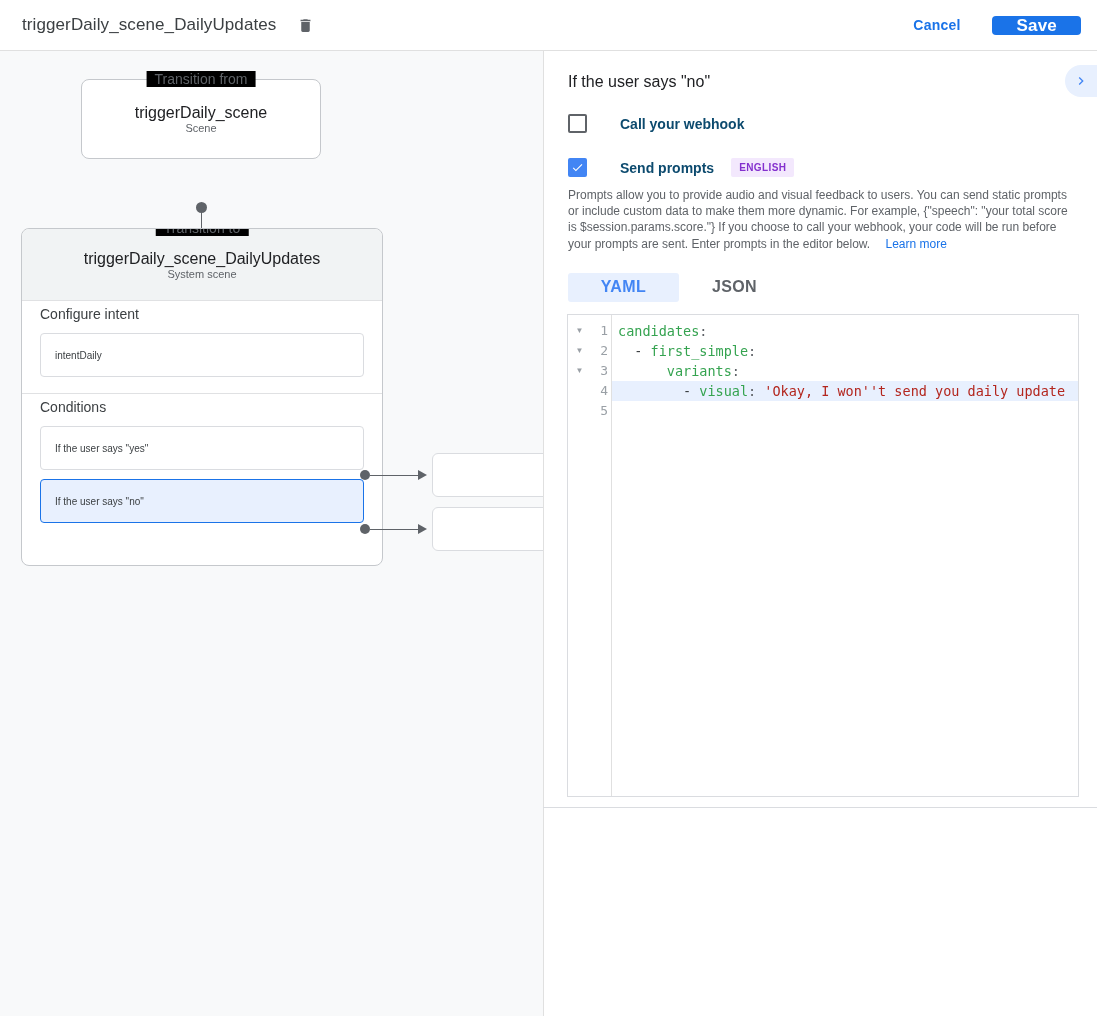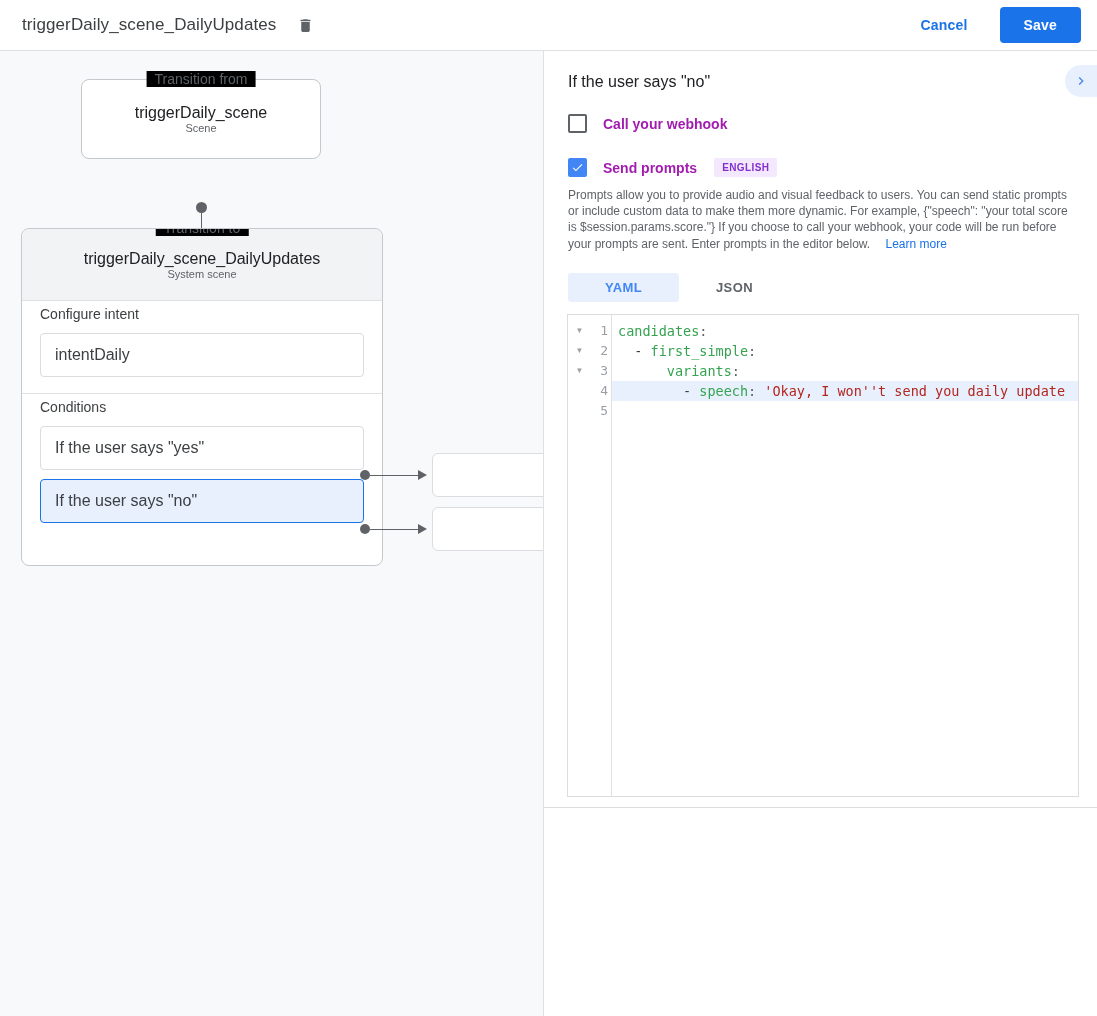--- a/index.html
+++ b/index.html
@@ -26,22 +26,22 @@
     display: flex; align-items: center; justify-content: center;
     cursor: pointer; border-radius: 50%;
   }
   #topbar-right { margin-left: auto; display: flex; align-items: center; padding-right: 16px; }
   #cancel-btn {
     color: #1a73e8; font-size: 14px; font-weight: bold; letter-spacing: .2px;
     padding: 9px 16px; border-radius: 4px; cursor: pointer; background: none; border: none;
     font-family: inherit;
   }
   #save-btn {
-    margin-left: 16px; background: #1a73e8; color: #fff; font-size: 14px; font-weight: bold;
-    letter-spacing: .2px; padding: 0 24px; height: 36px; border: none; border-radius: 4px;
+    margin-left: 16px; background: #1a73e8; color: #fff; font-size: 17px; font-weight: bold;
+    letter-spacing: .2px; padding: 0 24px; height: 19px; border: none; border-radius: 4px;
     cursor: pointer; font-family: inherit;
   }
 
   
   #canvas {
     position: absolute; left: 0; top: 51px; width: 543px; height: 965px;
     background: #f8f9fa; overflow: hidden;
   }
 
   .fieldset-card {
@@ -69,21 +69,21 @@
     height: 72px; background: #f1f3f4; border-bottom: 1px solid #e0e1e3;
     display: flex; flex-direction: column; align-items: center; justify-content: center;
     border-radius: 7px 7px 0 0;
   }
   .section { padding: 5px 18px 16px 18px; }
   .section + .section { border-top: 1px solid #e0e1e3; }
   .section-label { font-size: 14px; color: #3c4043; margin-bottom: 11px; }
   .pill-field {
     border: 1px solid #dadce0; border-radius: 4px; height: 44px;
     display: flex; align-items: center; padding: 0 14px;
-    font-size: 16px; color: #3c4043; background: #fff; cursor: pointer;
+    font-size: 10px; color: #3c4043; background: #fff; cursor: pointer;
   }
   .pill-field.selected {
     border: 1px solid #1a73e8; background: #e8f0fe;
   }
   .pill-field + .pill-field { margin-top: 9px; }
 
   
   #conn-dot {
     position: absolute; left: 196px; top: 151px; width: 11px; height: 11px;
     background: #5f6368; border-radius: 50%;
@@ -126,37 +126,37 @@
     display: flex; align-items: center; justify-content: center; cursor: pointer;
   }
 
   .check-row { display: flex; align-items: center; padding-left: 24px; }
   .cbox {
     width: 19px; height: 19px; border-radius: 2px; border: 2px solid #5f6368;
     background: #fff; cursor: pointer; flex: 0 0 auto;
     display: flex; align-items: center; justify-content: center;
   }
   .cbox.checked { background: #4285f4; border-color: #4285f4; }
-  .check-label { margin-left: 16px; font-size: 14px; font-weight: bold; color: #a21caf; }
+  .check-label { margin-left: 33px; font-size: 14px; font-weight: bold; color: #0c4a6e; }
   .badge {
     margin-left: 17px; background: #f3e8fd; color: #8430ce;
     font-size: 10px; font-weight: bold; letter-spacing: .4px;
     padding: 4px 8px; border-radius: 2px;
   }
   #prompt-desc {
     margin: 10px 24px 0 24px; width: 506px;
     font-size: 12px; line-height: 16.2px; color: #5f6368;
   }
   #prompt-desc a { color: #1a73e8; text-decoration: none; padding-left: 12px; }
 
   
   #editor-tabs { display: flex; margin: 21px 0 0 24px; }
   .etab {
     width: 111px; height: 29px; display: flex; align-items: center; justify-content: center;
-    font-size: 13px; font-weight: bold; letter-spacing: .4px; color: #5f6368;
+    font-size: 16px; font-weight: bold; letter-spacing: .4px; color: #5f6368;
     cursor: pointer; border-radius: 3px;
   }
   .etab.active { background: #e8f0fe; color: #4285f4; }
 
   
   #editor {
     position: absolute; left: 567px; top: 314px; width: 512px; height: 483px;
     border: 1px solid #dadce0; background: #fff; display: flex; overflow: hidden;
   }
   #fold-gutter {
@@ -297,16 +297,16 @@
       <div class="lnum">1</div>
       <div class="lnum">2</div>
       <div class="lnum">3</div>
       <div class="lnum">4</div>
       <div class="lnum">5</div>
     </div>
   <div id="code-area">
       <div class="cline"><span class="tk-key">candidates</span><span class="tk-punct">:</span></div>
       <div class="cline"><span class="tk-dash">  - </span><span class="tk-key">first_simple</span><span class="tk-punct">:</span></div>
       <div class="cline"><span class="tk-dash">      </span><span class="tk-key">variants</span><span class="tk-punct">:</span></div>
-      <div class="cline hl"><span class="tk-dash">        - </span><span class="tk-key">speech</span><span class="tk-punct">: </span><span class="tk-str">'Okay, I won''t send you daily update</span></div>
+      <div class="cline hl"><span class="tk-dash">        - </span><span class="tk-key">visual</span><span class="tk-punct">: </span><span class="tk-str">'Okay, I won''t send you daily update</span></div>
       <div class="cline">&nbsp;</div>
     </div>
 </div>
 
 </body></html>

